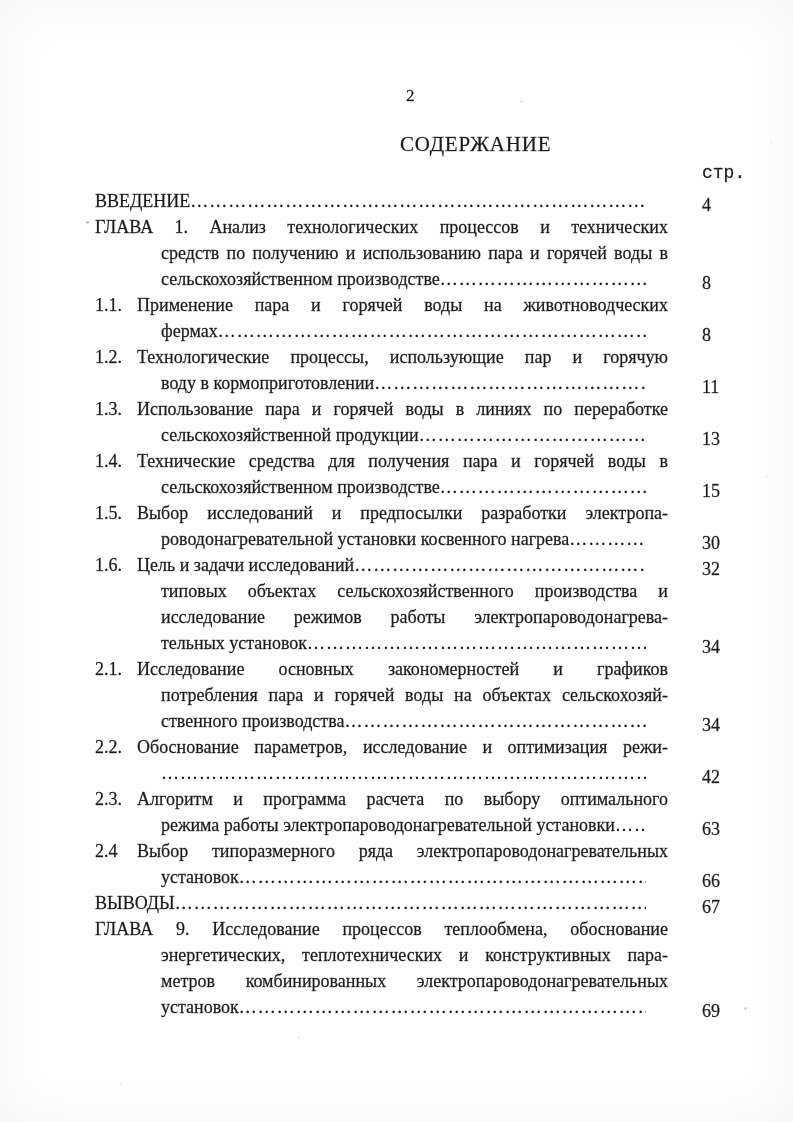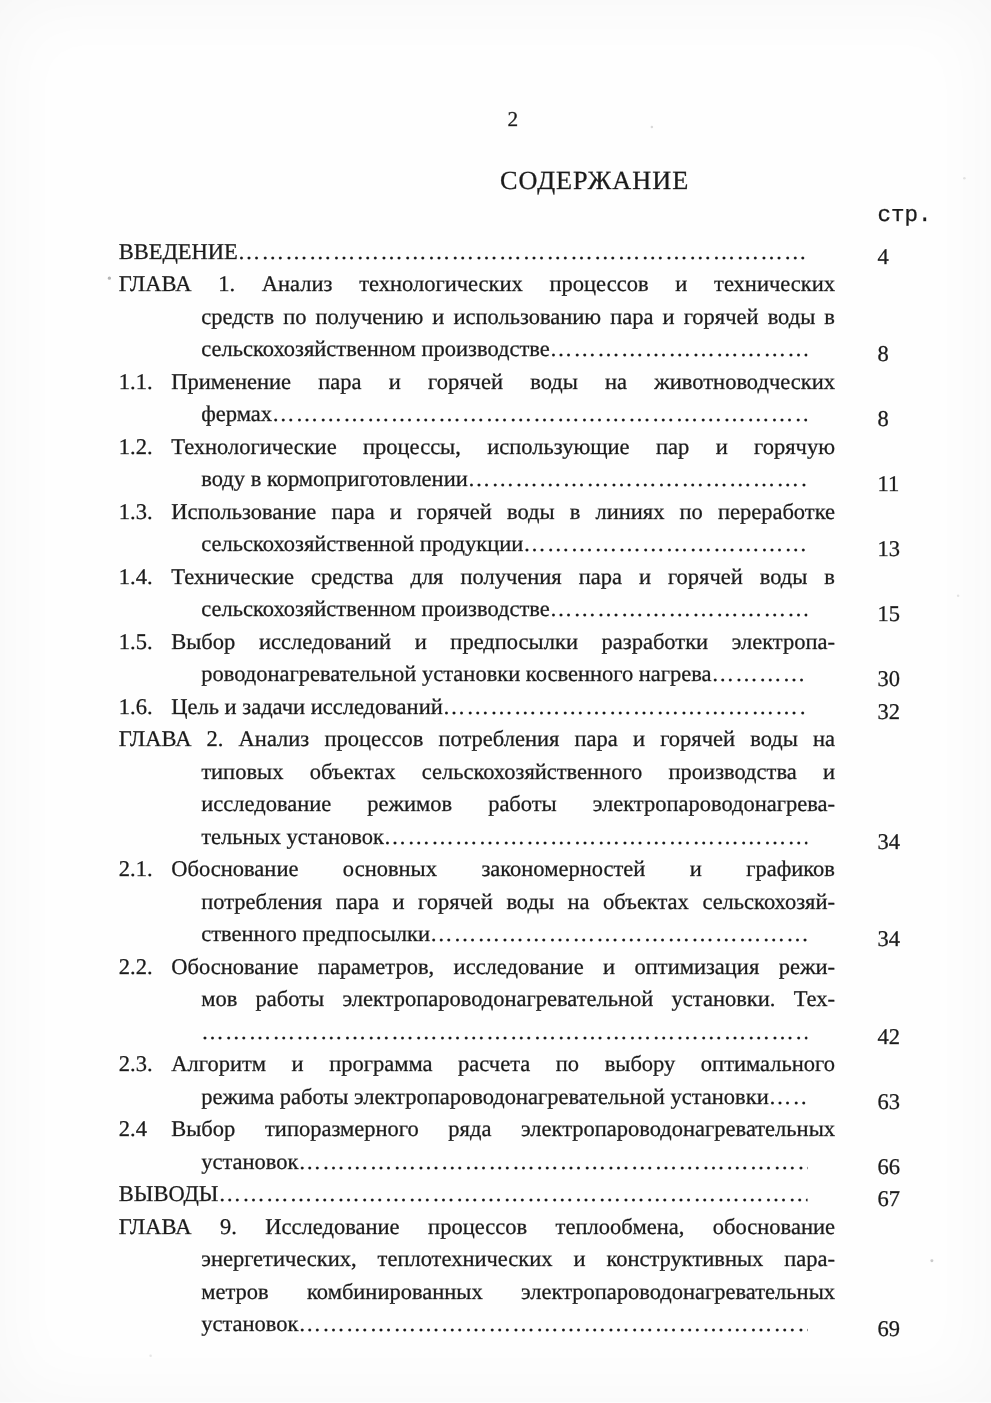--- a/index.html
+++ b/index.html
@@ -235,55 +235,53 @@
             <span class="t">Цель и задачи исследований</span>
             <span class="leader">………………………………………………………………………………………………………………………………………………………………</span>
           </div>
         </div>
         <div class="pn">
           <span>32</span>
         </div>
       </div>
       <div class="entry">
         <div class="etext">
-          <div class="line jfull">ГЛАВА 2. Анализ процессов потребления пара и горячей воды на</div>
           <div class="line jfull ind">типовых объектах сельскохозяйственного производства и</div>
           <div class="line jfull ind">исследование режимов работы электропароводонагрева-</div>
           <div class="line fl ind">
             <span class="t">тельных установок</span>
             <span class="leader">………………………………………………………………………………………………………………………………………………………………</span>
           </div>
         </div>
         <div class="pn">
           <span>34</span>
         </div>
       </div>
       <div class="entry">
         <div class="etext">
           <div class="line fl">
             <span class="num">2.1.</span>
-            <span class="jtext">Обоснование основных закономерностей и графиков</span>
+            <span class="jtext">Исследование основных закономерностей и графиков</span>
           </div>
           <div class="line jfull ind">потребления пара и горячей воды на объектах сельскохозяй-</div>
           <div class="line fl ind">
-            <span class="t">ственного предпосылки</span>
+            <span class="t">ственного производства</span>
             <span class="leader">………………………………………………………………………………………………………………………………………………………………</span>
           </div>
         </div>
         <div class="pn">
           <span>34</span>
         </div>
       </div>
       <div class="entry">
         <div class="etext">
           <div class="line fl">
             <span class="num">2.2.</span>
             <span class="jtext">Обоснование параметров, исследование и оптимизация режи-</span>
           </div>
-          <div class="line jfull ind">мов работы электропароводонагревательной установки. Тех-</div>
           <div class="line fl ind">
             <span class="leader">………………………………………………………………………………………………………………………………………………………………</span>
           </div>
         </div>
         <div class="pn">
           <span>42</span>
         </div>
       </div>
       <div class="entry">
         <div class="etext">

